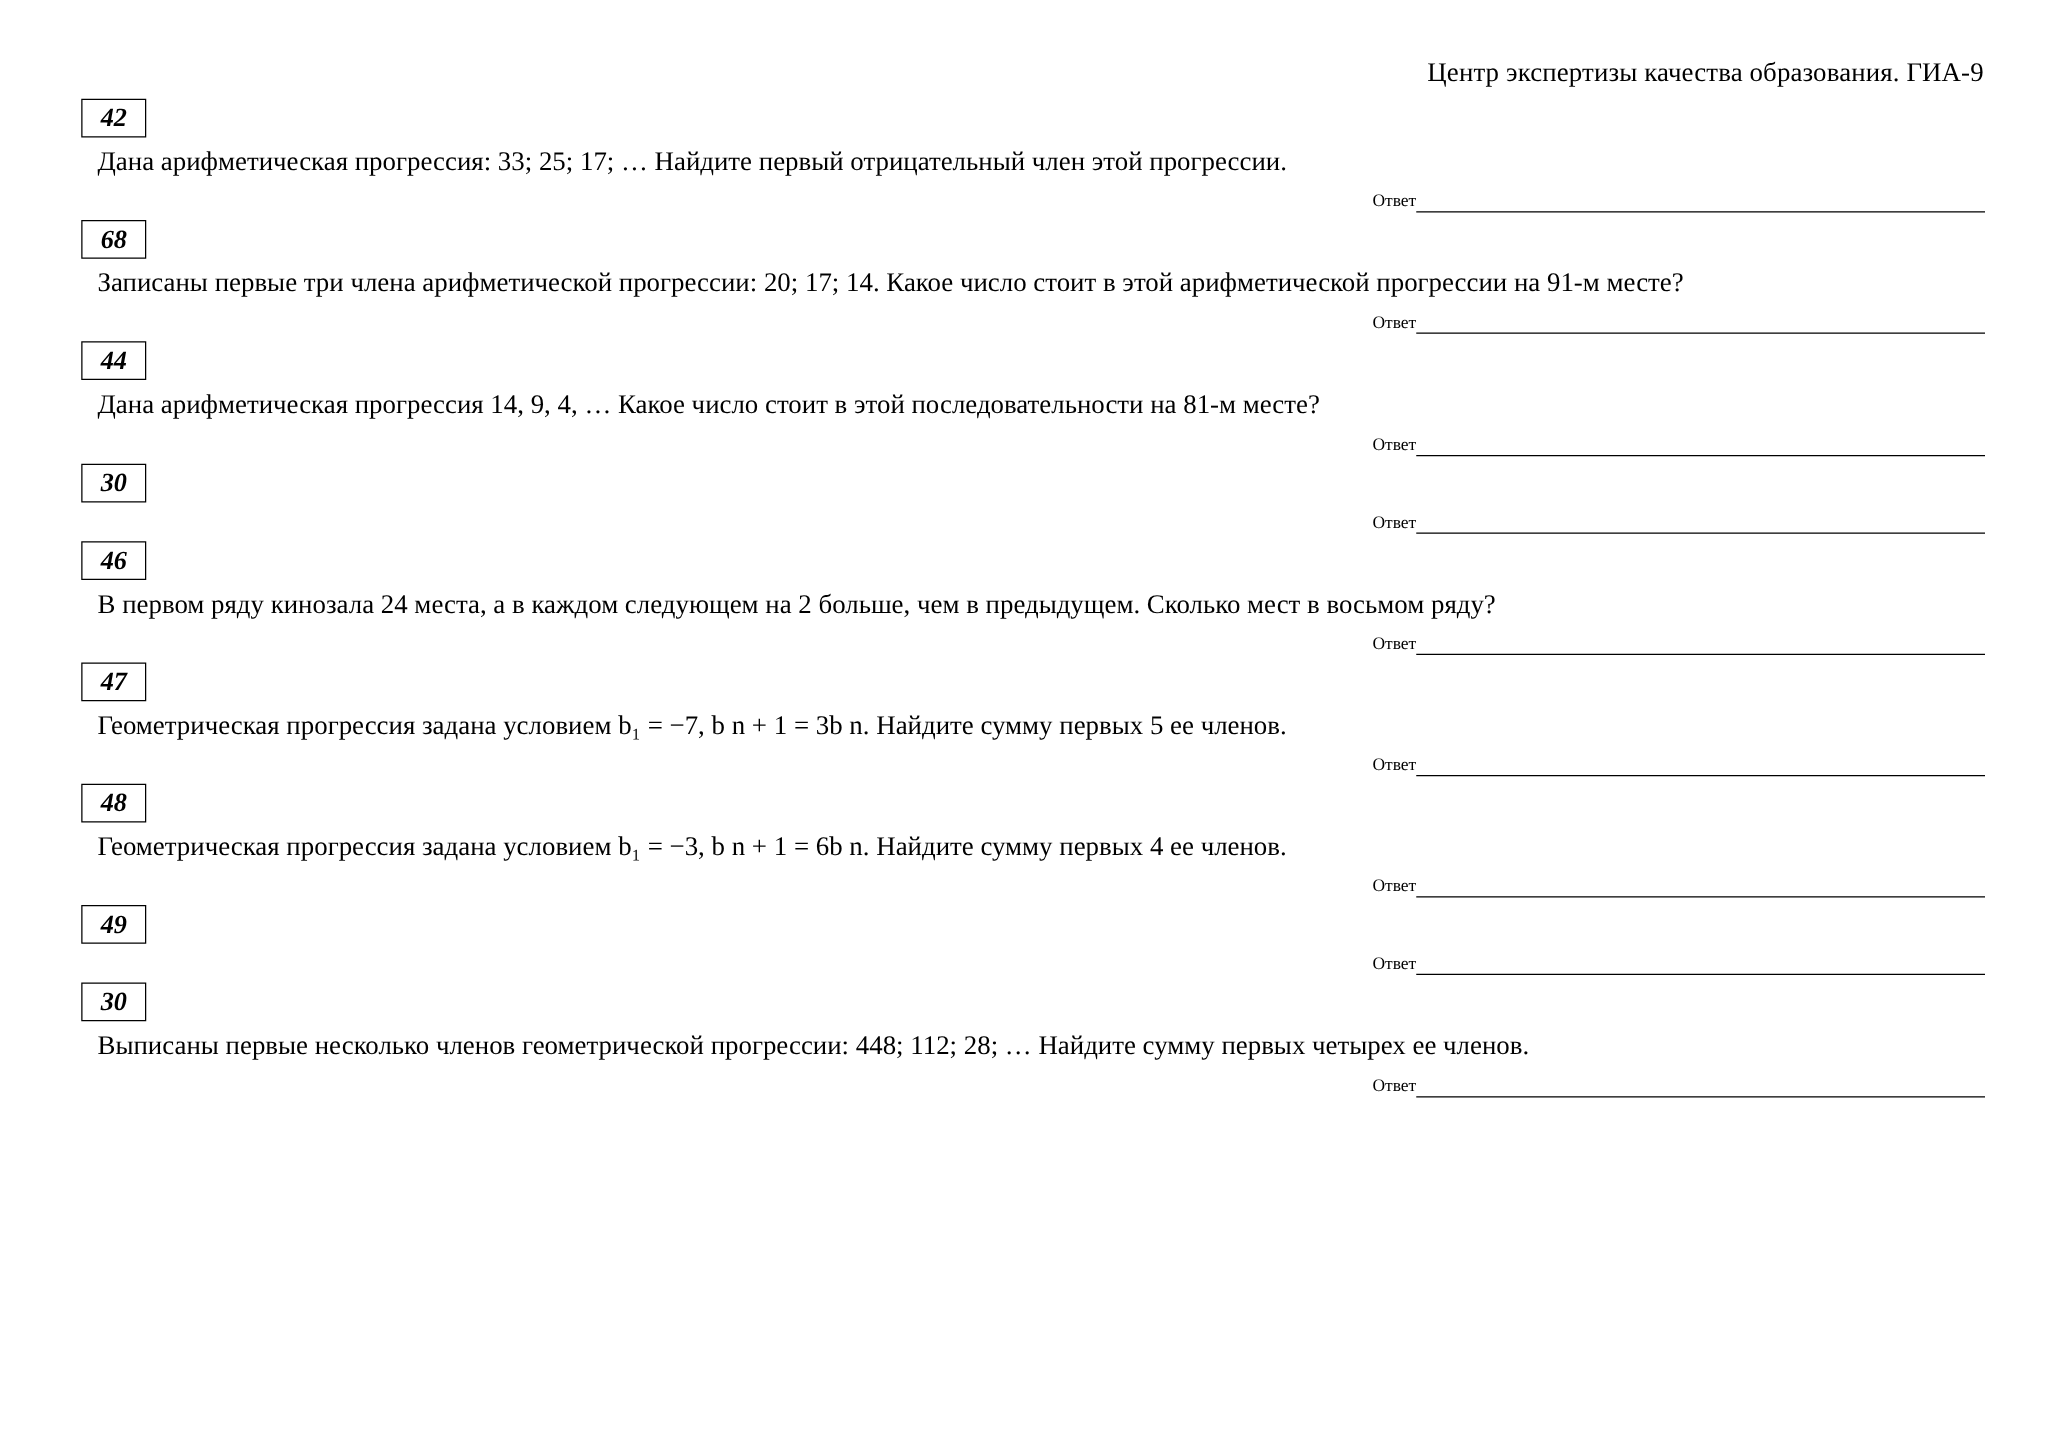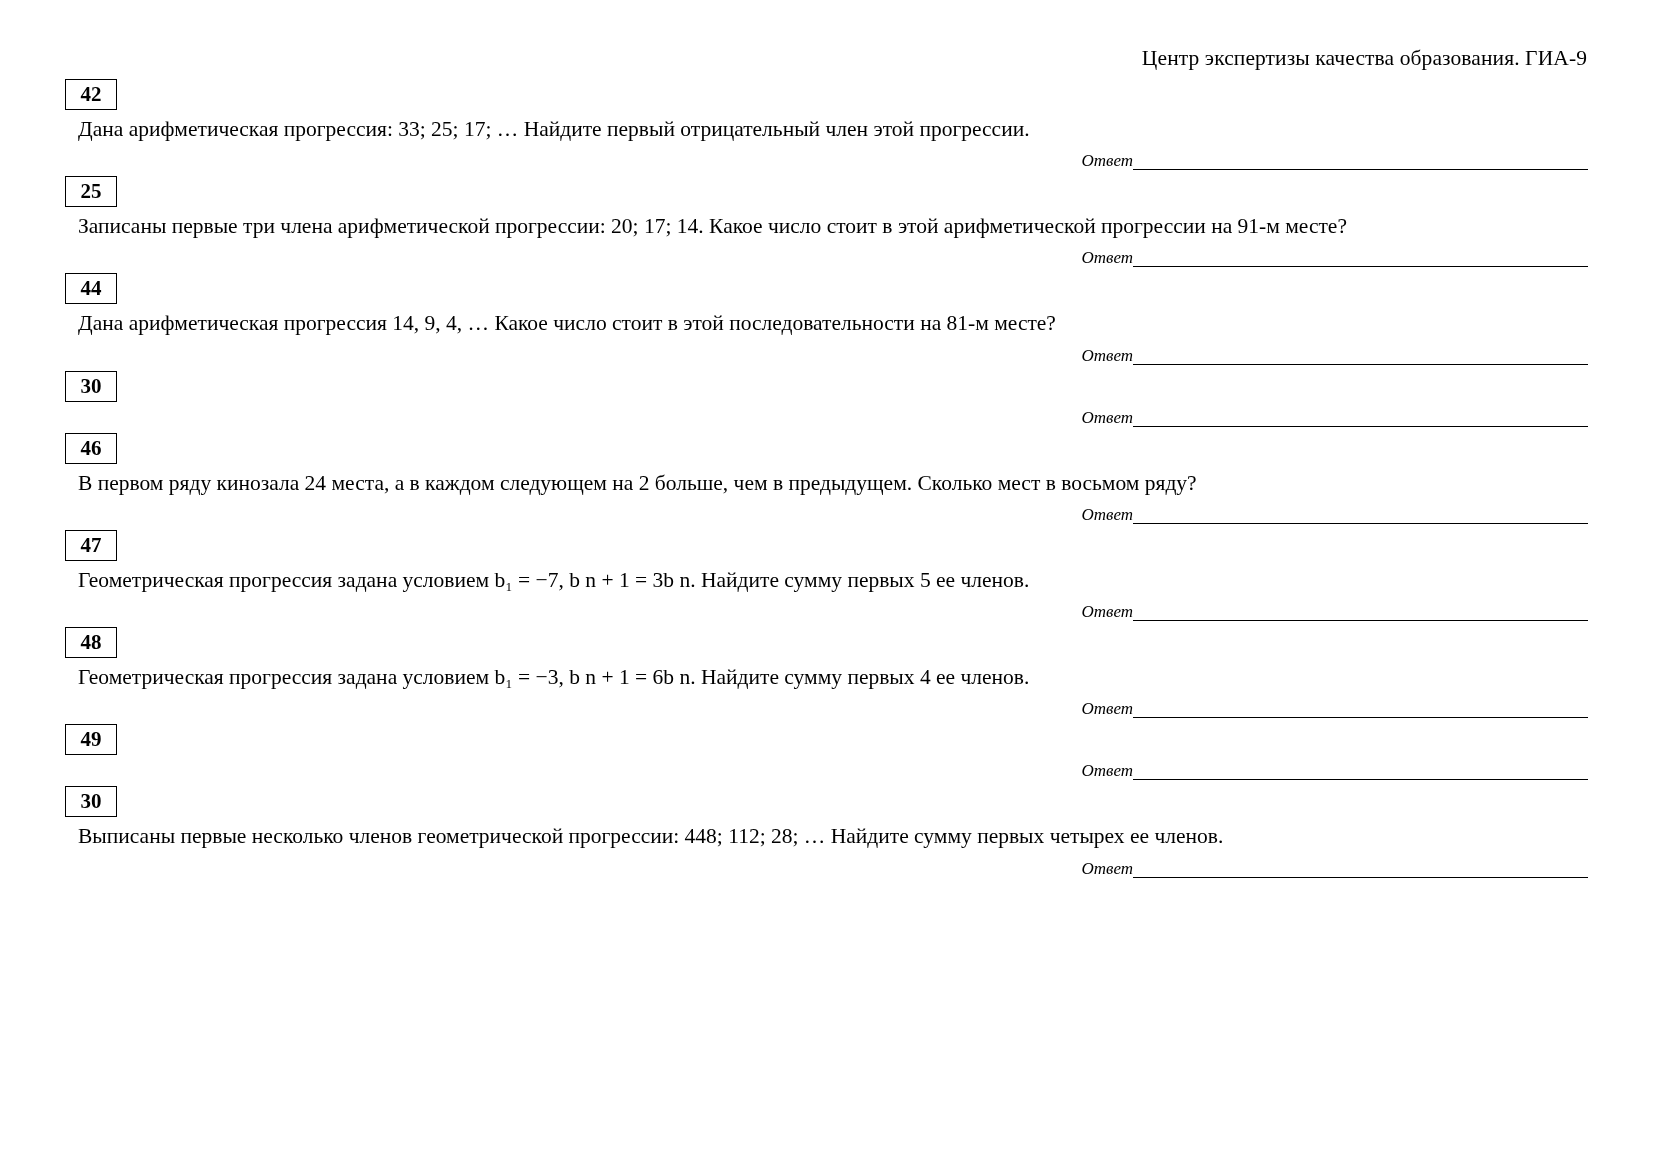--- a/index.html
+++ b/index.html
@@ -37,20 +37,21 @@
     display: inline-block;
     border: 1.6px solid #000;
     min-width: 52px;
     text-align: center;
     font-size: 21px;
     font-weight: bold;
     padding: 3px 6px 4px 6px;
     line-height: 1.05;
     margin-left: 0px;
     box-sizing: border-box;
+    font-style: italic;
   }
   .num-wrap {
     padding-left: 3px;
     margin-top: 6px;
     margin-bottom: 4px;
   }
   .body-text {
     font-size: 21.5px;
     line-height: 1.45;
     text-align: justify;
@@ -64,22 +65,21 @@
   }
   .answer-row {
     display: flex;
     align-items: flex-end;
     justify-content: flex-end;
     margin-top: 2px;
     margin-bottom: 2px;
     padding-right: 4px;
   }
   .answer-label {
-    font-style: italic;
-    font-size: 17px;
+    font-size: 14px;
     line-height: 1;
     padding-bottom: 1px;
   }
   .answer-line {
     width: 455px;
     border-bottom: 1.4px solid #000;
     height: 20px;
     margin-left: 0px;
   }
   .formula {
@@ -99,21 +99,21 @@
     </div>
     <p class="body-text nojust">Дана арифметическая прогрессия: 33; 25; 17; … Найдите первый отрицательный член этой прогрессии.</p>
     <div class="answer-row">
       <span class="answer-label">Ответ</span>
       <span class="answer-line"></span>
     </div>
   </div>
 
   <div class="task">
     <div class="num-wrap">
-      <span class="num-box">25</span>
+      <span class="num-box">68</span>
     </div>
     <p class="body-text">Записаны первые три члена арифметической прогрессии: 20; 17; 14. Какое число стоит в этой арифметической прогрессии на 91-м месте?</p>
     <div class="answer-row">
       <span class="answer-label">Ответ</span>
       <span class="answer-line"></span>
     </div>
   </div>
 
   <div class="task">
     <div class="num-wrap">

